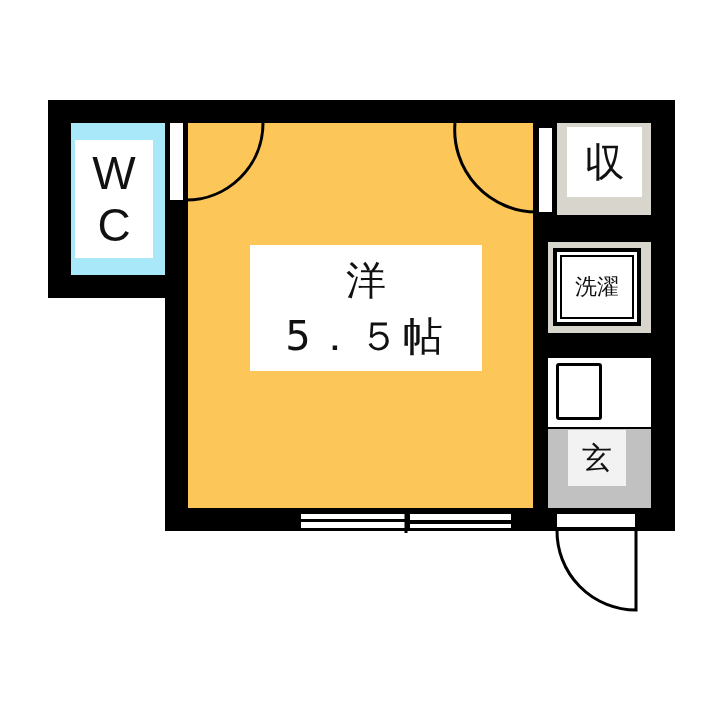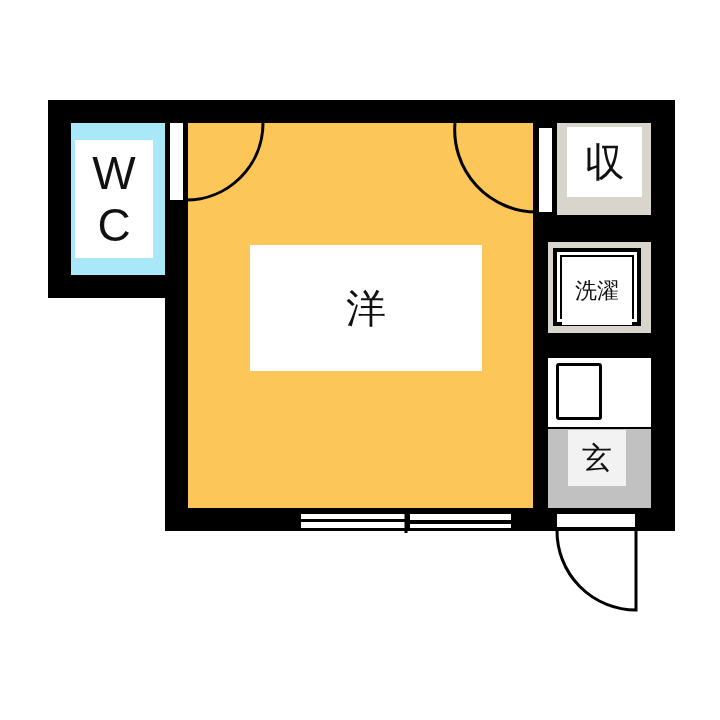--- a/index.html
+++ b/index.html
@@ -28,33 +28,34 @@
 <div class="abs" style="left:71px;top:123px;width:94px;height:152px;background:#A9E8F8;"></div>
 <div class="lbl" style="left:75px;top:140px;width:78px;height:118px;background:#fff;flex-direction:column;font-size:46px;line-height:52px;font-family:'Liberation Sans',sans-serif;">
   <span>W</span>
   <span>C</span>
 </div>
 <div class="abs" style="left:170px;top:123px;width:13px;height:77px;background:#fff;"></div>
 
 <div class="abs" style="left:188px;top:123px;width:345px;height:385px;background:#FCC659;"></div>
 <div class="lbl" style="left:250px;top:245px;width:232px;height:126px;background:#fff;flex-direction:column;font-size:40px;line-height:56px;">
   <span>洋</span>
+  <span style="letter-spacing:4px;">5．５帖</span>
 </div>
 
 <div class="abs" style="left:557px;top:123px;width:94px;height:92px;background:#D8D6CC;"></div>
 <div class="lbl" style="left:567px;top:127px;width:75px;height:70px;background:#fff;font-size:40px;">
   <span>収</span>
 </div>
 <div class="abs" style="left:539px;top:128px;width:13px;height:84px;background:#fff;"></div>
 
 <div class="abs" style="left:548px;top:242px;width:103px;height:91px;background:#D8D6CC;"></div>
 <div class="abs" style="left:553px;top:248px;width:88px;height:78px;background:#000;"></div>
 <div class="abs" style="left:557px;top:252px;width:80px;height:70px;background:#fff;"></div>
 <div class="abs" style="left:560px;top:255px;width:74px;height:64px;background:#000;"></div>
-<div class="lbl" style="left:562px;top:257px;width:70px;height:68px;background:#fff;font-size:22px;">
+<div class="lbl" style="left:562px;top:257px;width:70px;height:60px;background:#fff;font-size:22px;">
   <span>洗濯</span>
 </div>
 
 <div class="abs" style="left:548px;top:358px;width:103px;height:70px;background:#fff;"></div>
 <div class="abs" style="left:556px;top:363px;width:40px;height:51px;border:3px solid #000;border-radius:3px;background:#fff;"></div>
 <div class="abs" style="left:548px;top:427px;width:103px;height:2px;background:#000;"></div>
 
 <div class="abs" style="left:548px;top:429px;width:103px;height:79px;background:#C1C1C1;"></div>
 <div class="lbl" style="left:568px;top:430px;width:58px;height:56px;background:#F2F2F2;font-size:30px;">
   <span>玄</span>

